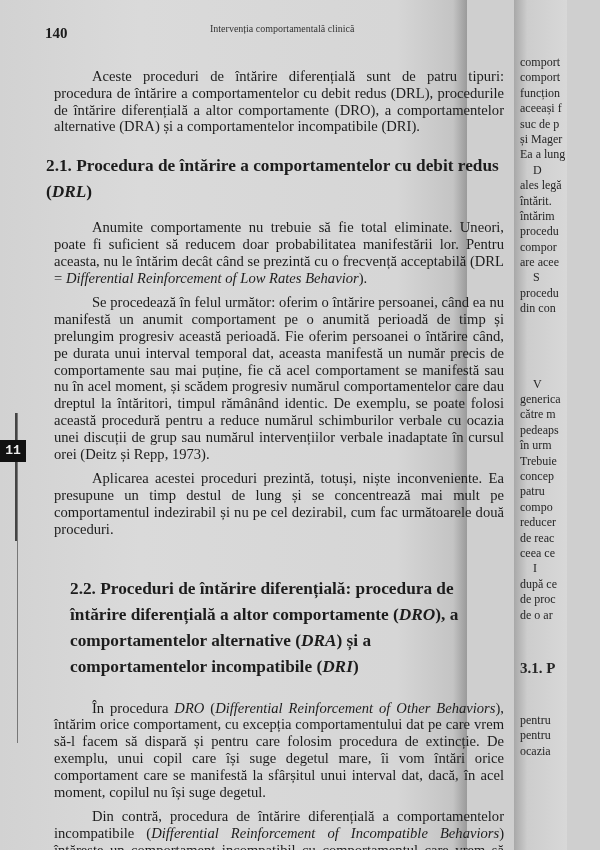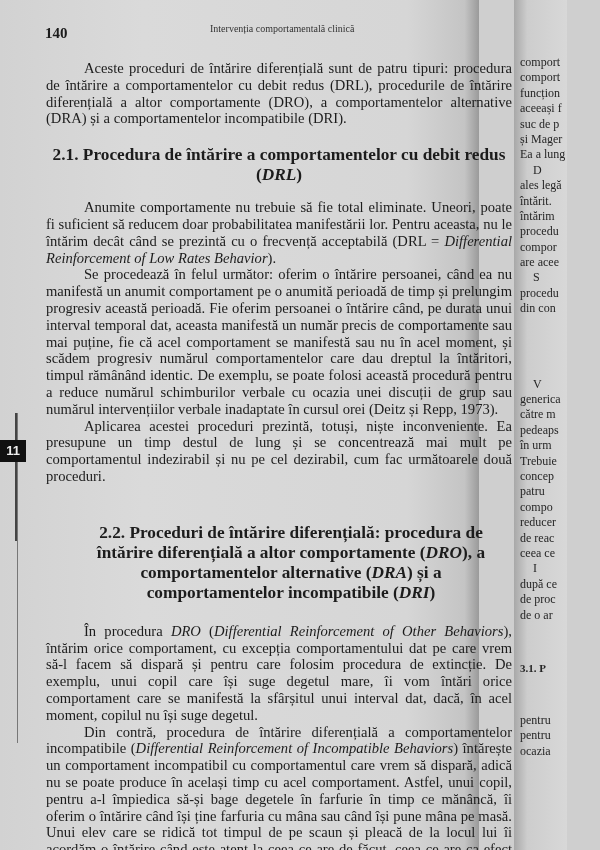--- a/index.html
+++ b/index.html
@@ -5,53 +5,52 @@
   html, body { margin:0; padding:0; }
   body {
     width:600px; height:850px; overflow:hidden; position:relative;
     background:#cfcfcf;
     font-family:"Liberation Serif", "DejaVu Serif", serif;
     color:#1c1c1c;
   }
   .left-page {
     position:absolute; left:0; top:0; width:467px; height:850px;
     background:linear-gradient(90deg,#d2d2d2 0%,#dadada 30%,#d6d6d6 85%,#c4c4c4 97%,#9a9a9a 100%);
-    padding-left:12px;
   }
   .gutter {
     position:absolute; left:543px; top:0; width:4px; height:850px;
     background:linear-gradient(90deg,#6a6a6a,#2a2a2a,#7a7a7a);
   }
   .right-page {
     position:absolute; left:514px; top:0; width:53px; height:850px;
     background:linear-gradient(90deg,#a8a8a8 0%,#cdcdcd 25%,#d8d8d8 100%);
     overflow:hidden;
   }
   .page-number { position:absolute; left:45px; top:25px; font-weight:bold; font-size:15px; }
   .running-head { position:absolute; left:210px; top:15px; font-size:10px; color:#333;margin-top:8px; }
 
   .body { position:absolute; left:46px; top:60px; width:466px; font-size:14.6px; line-height:16.8px; }
-  .body p { margin:0; text-align:justify; text-indent:38px; }
-  .body h2 { margin:18px 0 14px; font-size:17.3px; line-height:20px; font-weight:bold;text-align:center; }
+  .body p { margin:8px; text-align:justify; text-indent:38px; }
+  .body h2 { margin:18px 0 14px; font-size:17.3px; line-height:26px; font-weight:bold; }
   .body h2.sec22 { margin-top:38px; margin-bottom:20px;margin-left:24px; }
   i { font-style:italic; }
 
   .thumb-tab {
     position:absolute; left:0; top:440px; width:26px; height:22px;
     background:#111; color:#eee; font-weight:bold; font-size:13px;
-    line-height:22px; text-align:center; font-family:Liberation Sans, sans-serif;
+    line-height:22px; text-align:center; font-family:Liberation Mono, monospace;
   }
   .rule-a { position:absolute; left:15px; top:413px; width:2px; height:128px; background:#444; }
   .rule-b { position:absolute; left:17px; top:413px; width:1px; height:330px; background:#777; }
 
   .rp-lines { position:absolute; left:6px; top:55px; font-size:12px; line-height:15.4px; color:#252525; white-space:nowrap; }
   .rp-lines div { height:15.4px; }
   .rp-lines .ind { padding-left:13px; }
   .rp-lines .gap { height:30px; }
-  .rp-lines .head { font-weight:bold; font-size:11px; height:30px; line-height:30px; }
+  .rp-lines .head { font-weight:bold; font-size:15px; height:30px; line-height:30px; }
 </style>
 </head>
 <body>
 
 <div class="left-page">
   <div class="page-number">140</div>
   <div class="running-head">Intervenția comportamentală clinică</div>
 
   <div class="rule-a"></div>
   <div class="rule-b"></div>

